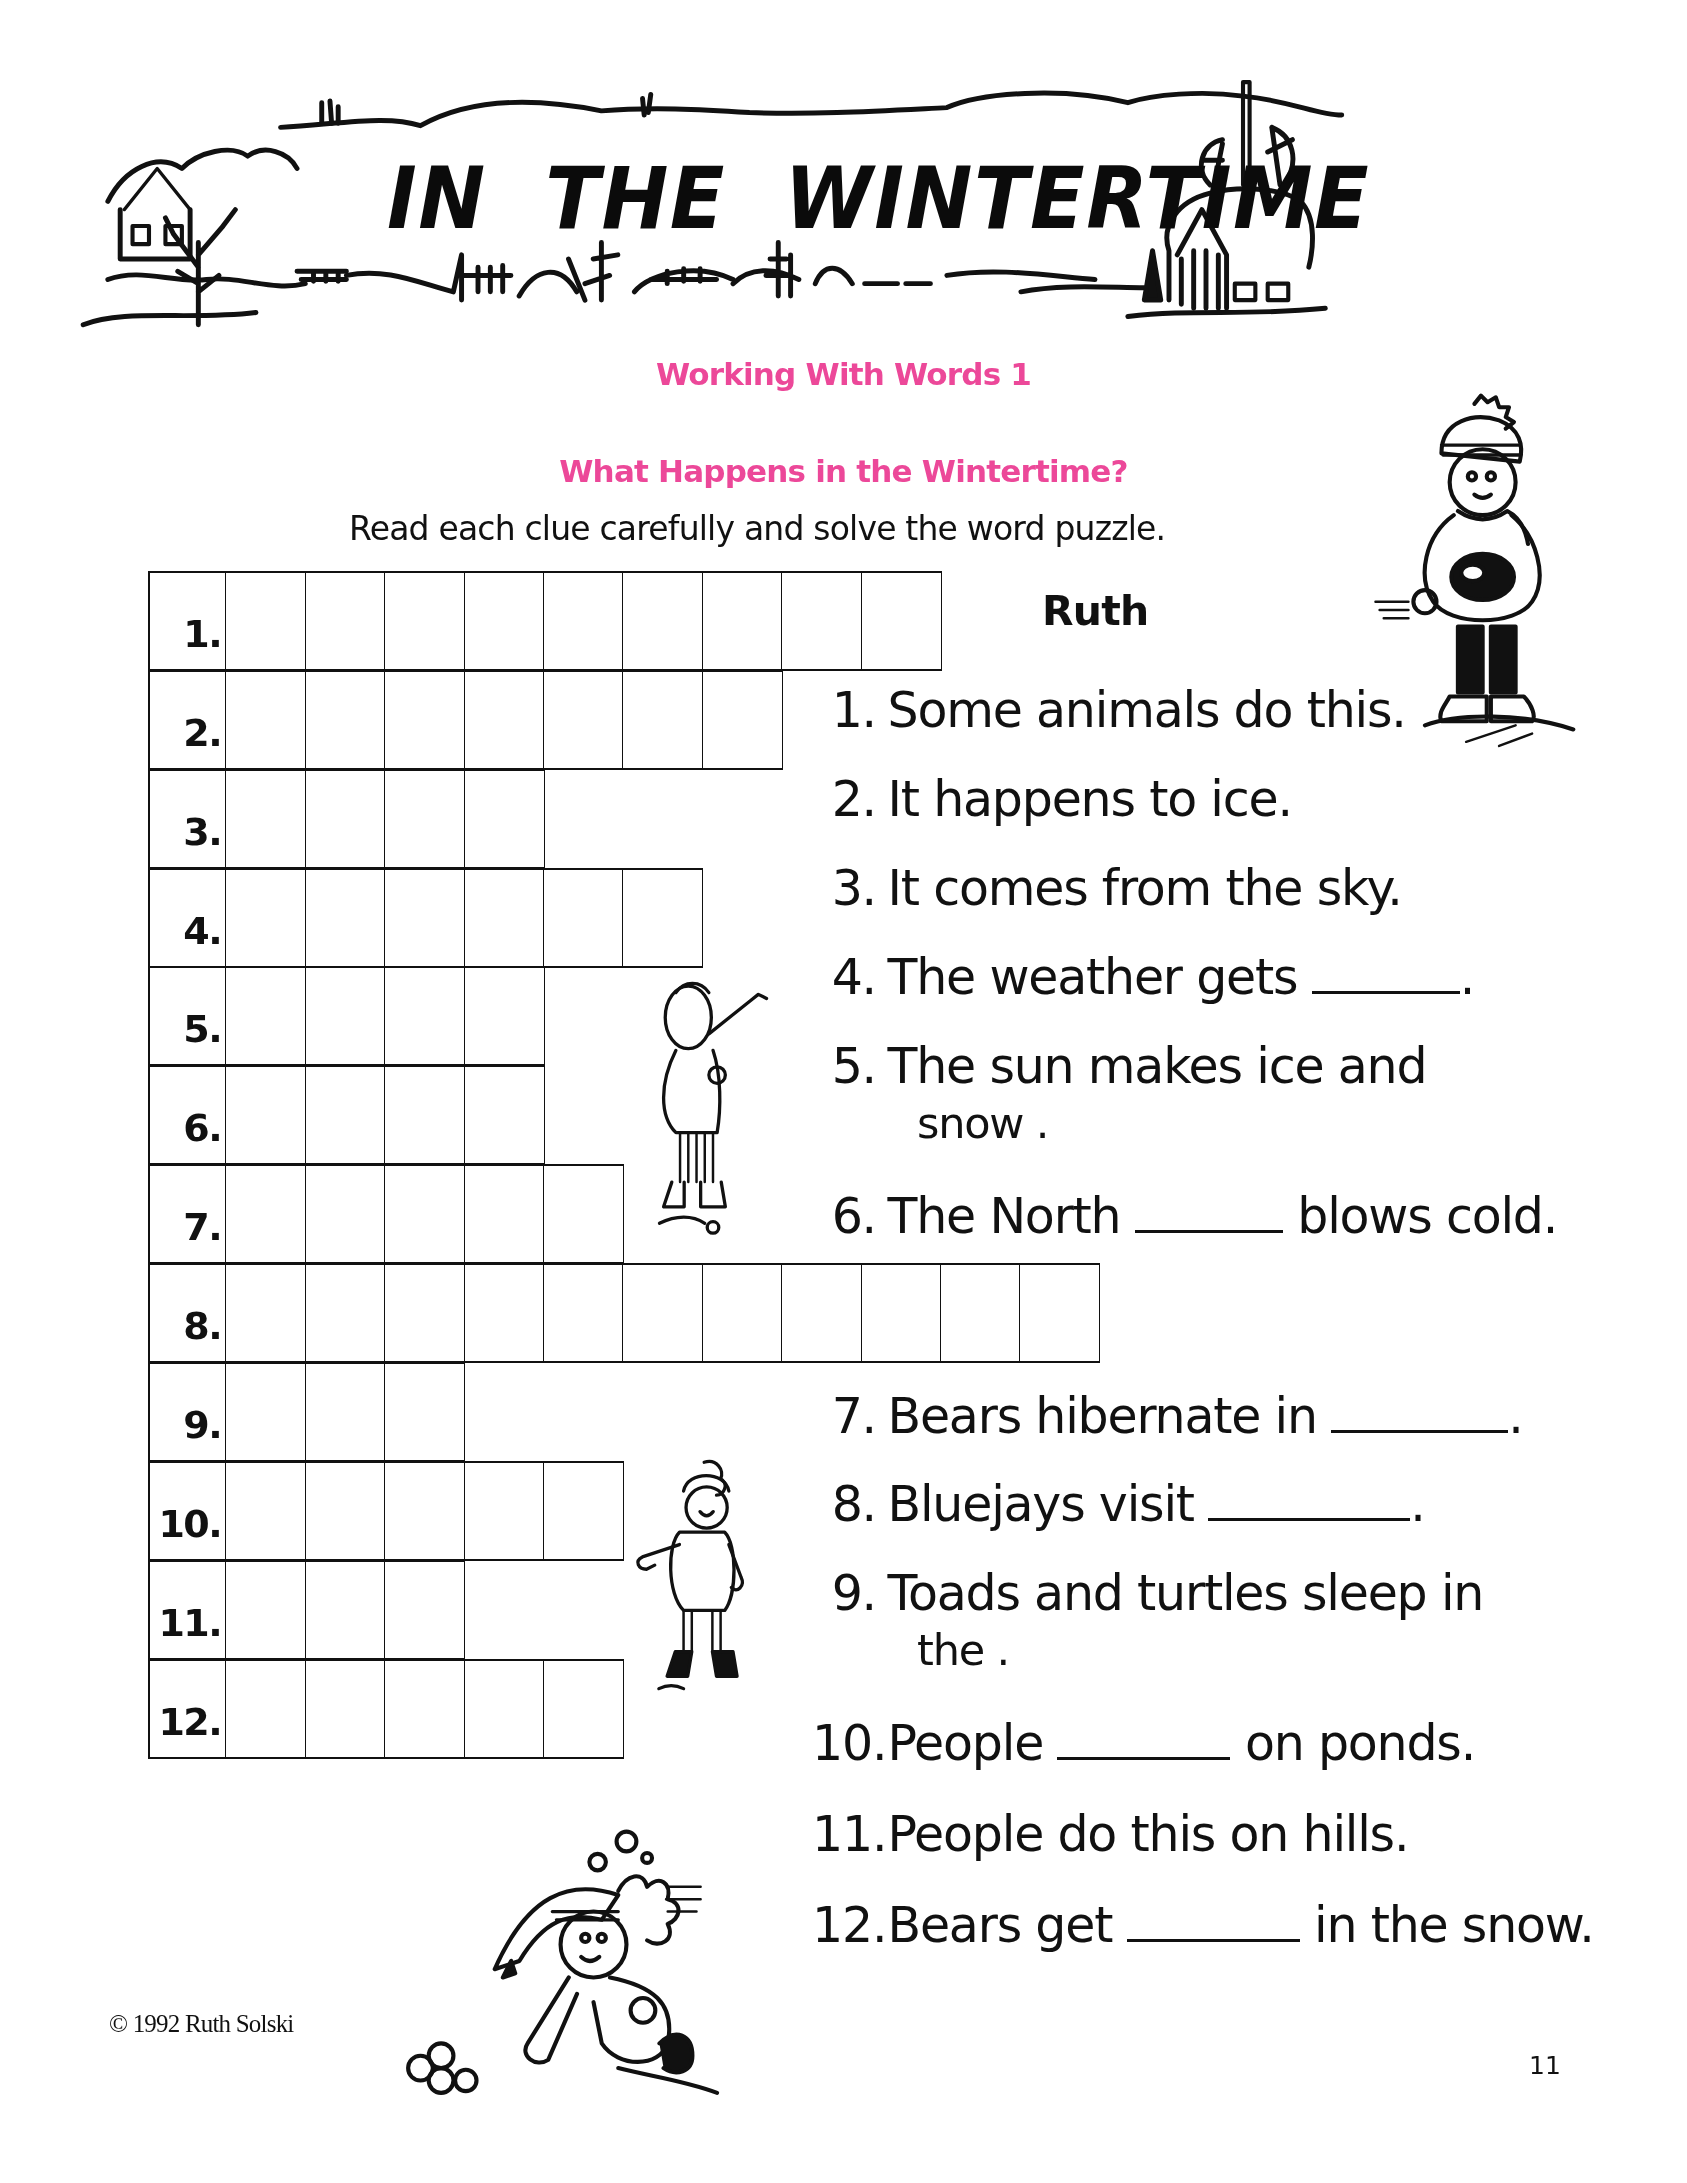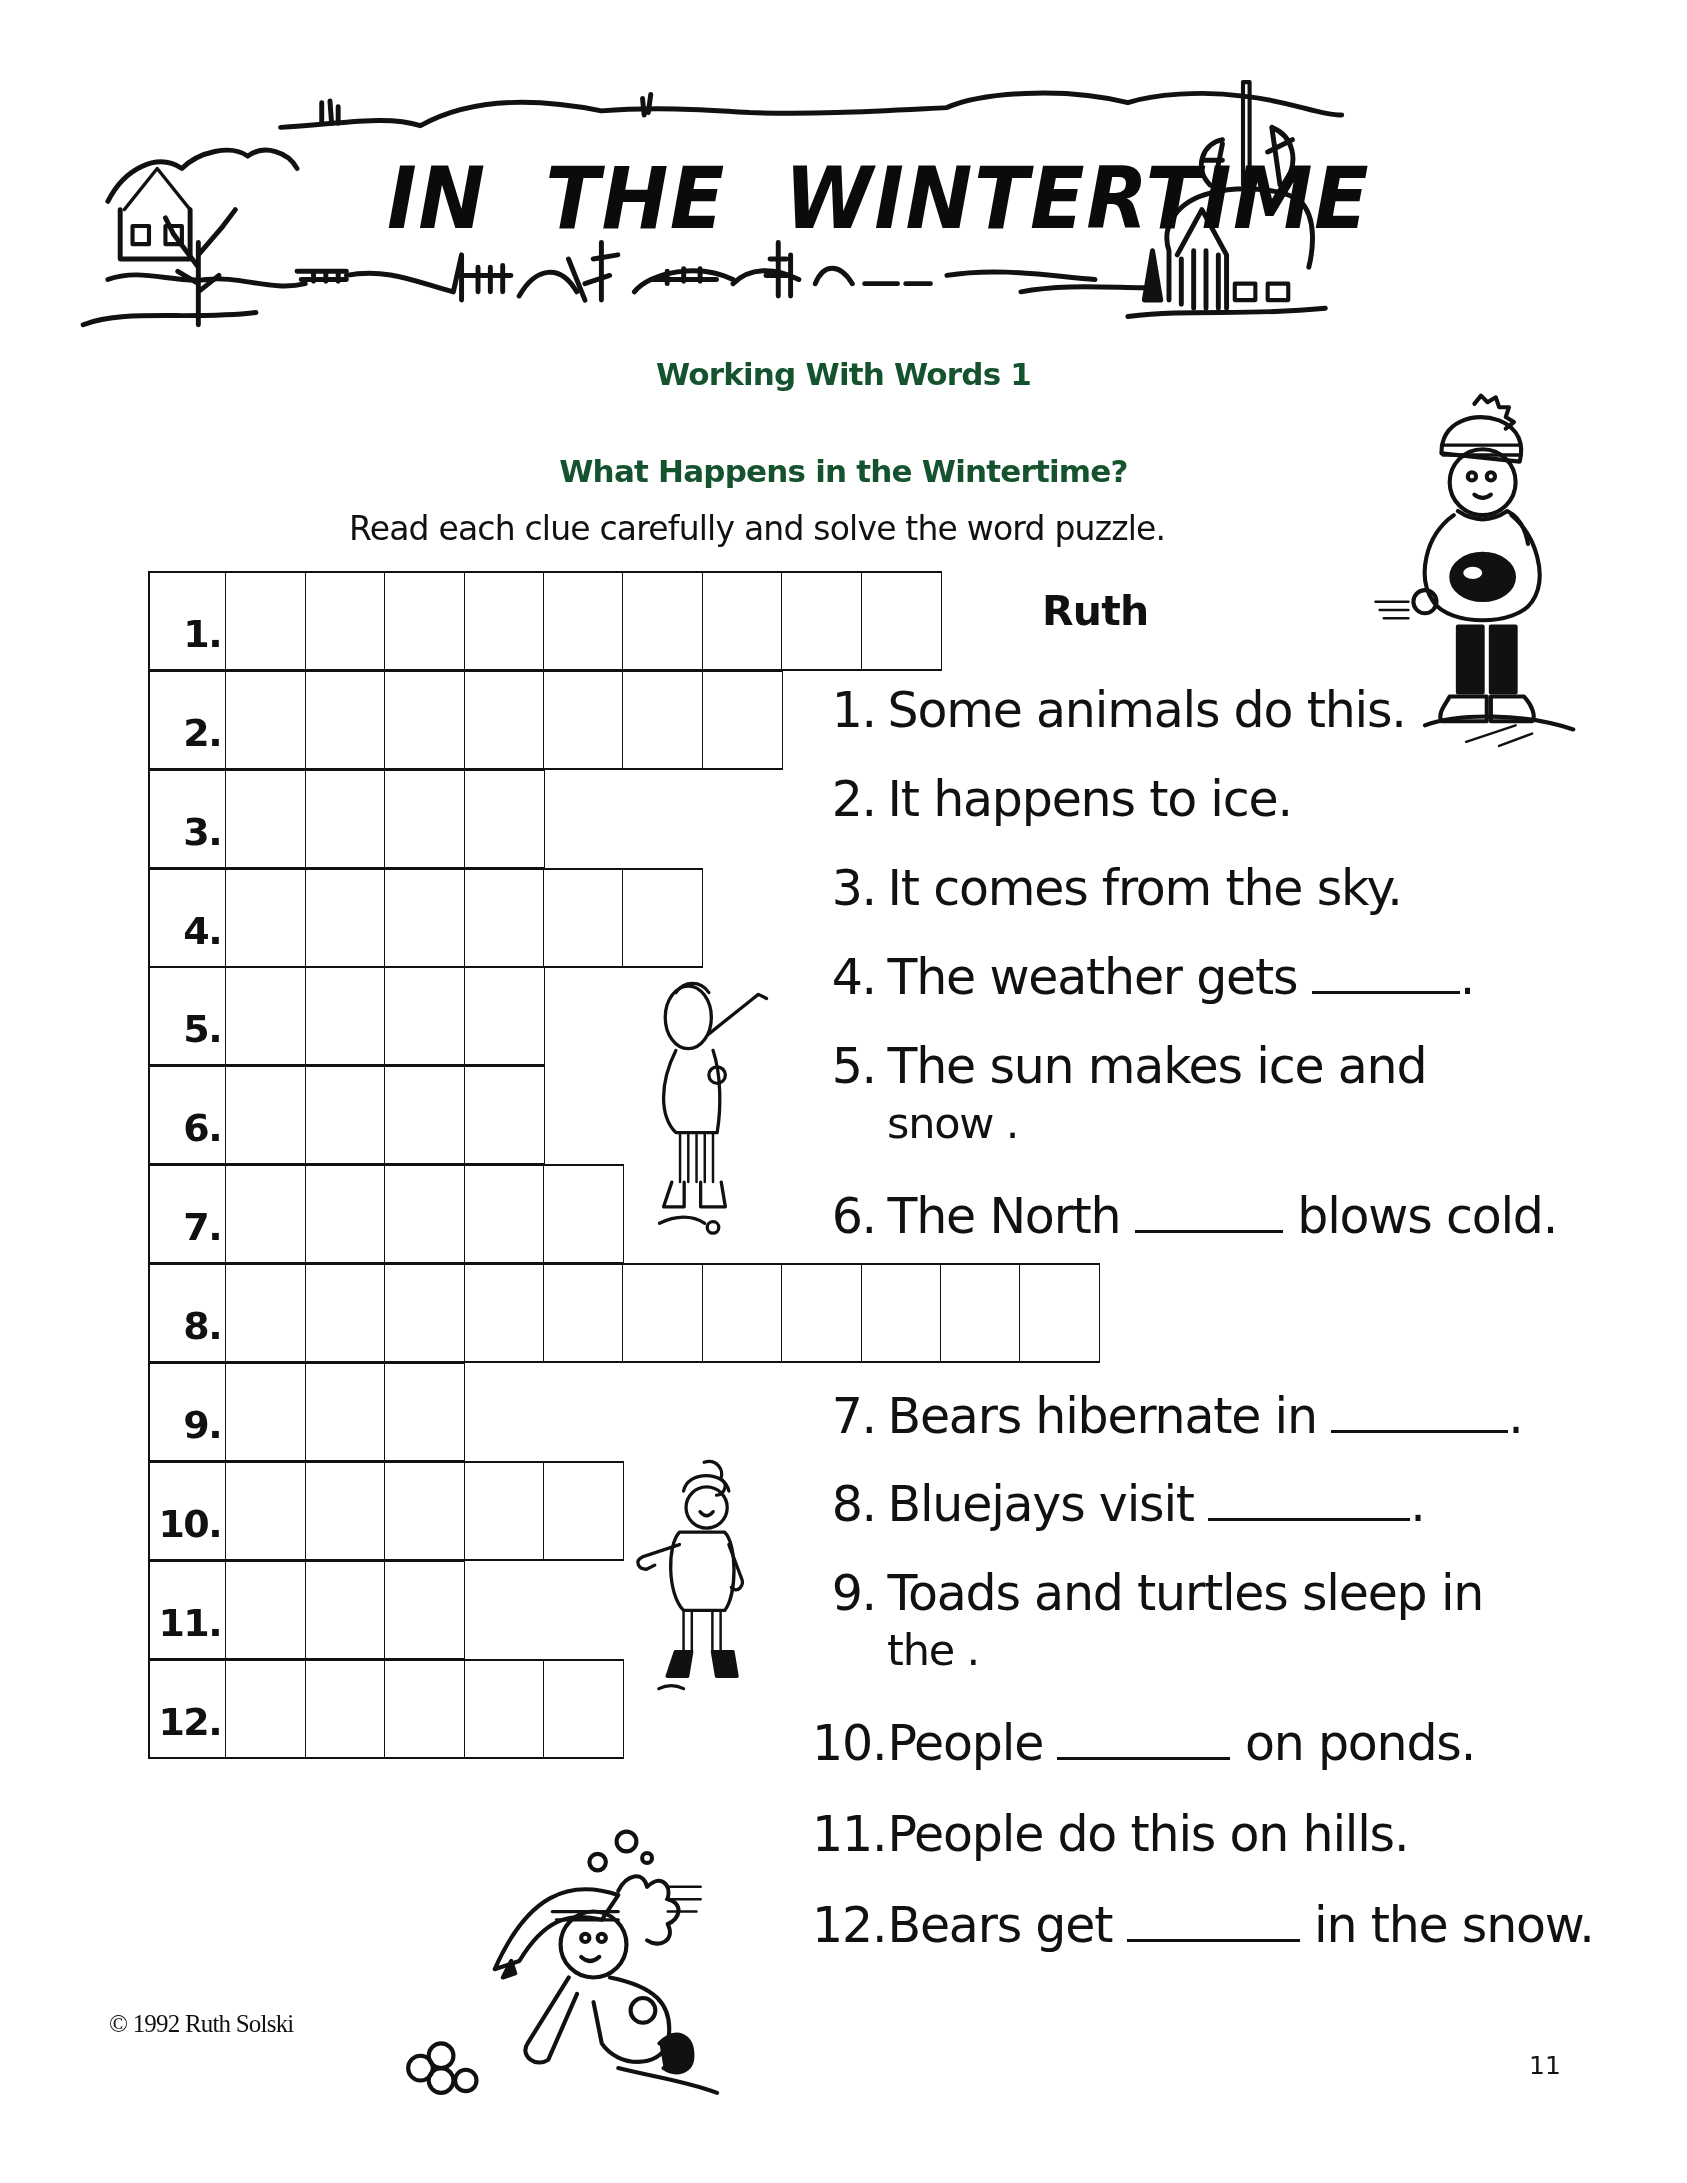--- a/index.html
+++ b/index.html
@@ -4,37 +4,37 @@
 <style>
   html, body { margin: 0; padding: 0; background: #ffffff; }
   body { width: 1687px; height: 2183px; position: relative; overflow: hidden; color: #111; font-family: "DejaVu Sans", sans-serif; }
   .abs { position: absolute; }
 
   
   #banner { left: 74px; top: 78px; width: 1499px; height: 255px; }
   #banner-title { left: 387px; top: 148px; width: 906px; font-family: "DejaVu Sans", sans-serif; font-weight: bold; font-style: italic; font-size: 86px; letter-spacing: 1.6px; color: #0b0b0b; white-space: pre; transform: scaleX(0.93); transform-origin: left center; }
 
   
-  .heading { left: 0; width: 1687px; text-align: center; font-family: "DejaVu Sans", sans-serif; font-weight: bold; color: #14532d; }
+  .heading { left: 0; width: 1687px; text-align: center; font-family: "DejaVu Sans", sans-serif; font-weight: bold; color: #ec4899; }
   #h1 { top: 356px; font-size: 31px; letter-spacing: -0.8px; }
   #h2 { top: 421px; font-size: 31px; letter-spacing: -0.8px; margin-top: 32px; }
   #instructions { left: 349px; top: 509px; font-size: 33px; font-family: "DejaVu Sans", sans-serif; letter-spacing: -0.8px; white-space: nowrap; }
 
   
   #grid { left: 148px; top: 571px; }
   .grow { position: absolute; left: 0; height: 100px; display: flex; }
   .num-cell { width: 79px; height: 100px; border: 2.5px solid #111; border-right-width: 1.6px; box-sizing: border-box; display: flex; align-items: flex-end; justify-content: flex-end; padding: 0 5px 13px 0; font-family: "DejaVu Sans", sans-serif; font-weight: bold; font-size: 38px; letter-spacing: -1.6px; margin-right: -1.6px; background: #fff; }
   .letter-cell { width: 81px; height: 100px; border: 1.6px solid #111; border-top-width: 2.5px; border-bottom-width: 2.5px; box-sizing: border-box; margin-right: -1.6px; background: #fff; }
 
   
   #clues-title { left: 1042px; top: 587px; font-family: "DejaVu Sans", sans-serif; font-weight: bold; font-size: 41px; letter-spacing: -0.8px; }
   .clue { position: absolute; left: 812px; font-family: "DejaVu Sans", sans-serif; font-size: 49px; letter-spacing: -1.2px; white-space: nowrap; color: #111; }
   .clue .cn { display: inline-block; width: 64px; text-align: right; margin-right: 11.5px; }
   .clue .blank { display: inline-block; border-bottom: 3.3px solid #111; height: 33px; vertical-align: baseline; }
-  .clue-cont { position: absolute; left: 887px; font-family: "DejaVu Sans", sans-serif; font-size: 43px; letter-spacing: -1.2px; white-space: nowrap; text-align: center; }
+  .clue-cont { position: absolute; left: 917px; font-family: "DejaVu Sans", sans-serif; font-size: 43px; letter-spacing: -1.2px; white-space: nowrap; text-align: center; }
 
   
   #copyright { left: 109px; top: 2010px; font-size: 25px; font-family: Liberation Serif, serif; letter-spacing: -0.8px; }
   #page-number { left: 1529px; top: 2051px; font-size: 25px; font-family: "DejaVu Sans", sans-serif; }
 
   svg { overflow: visible; }
 </style>
 </head>
 <body>
 

